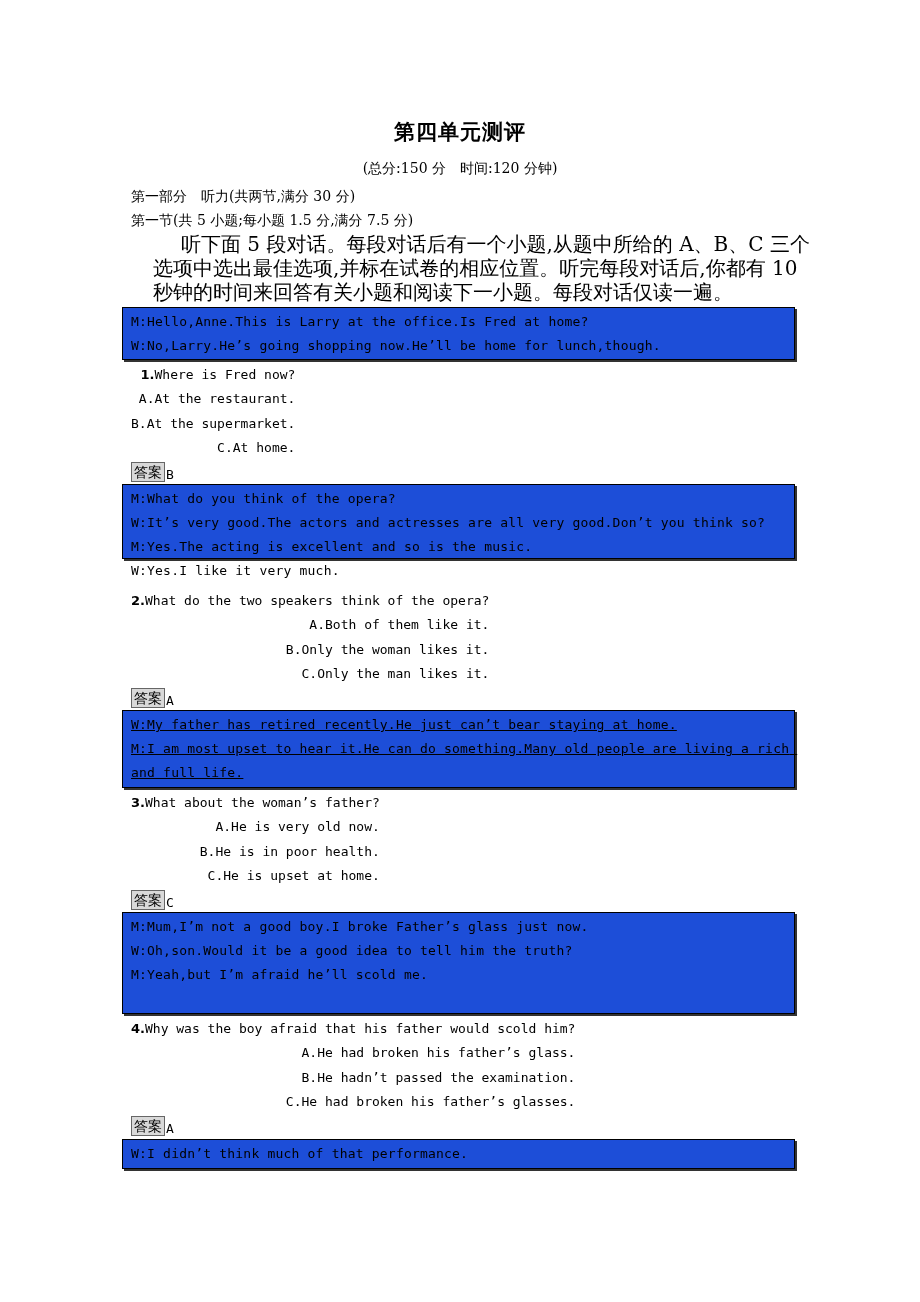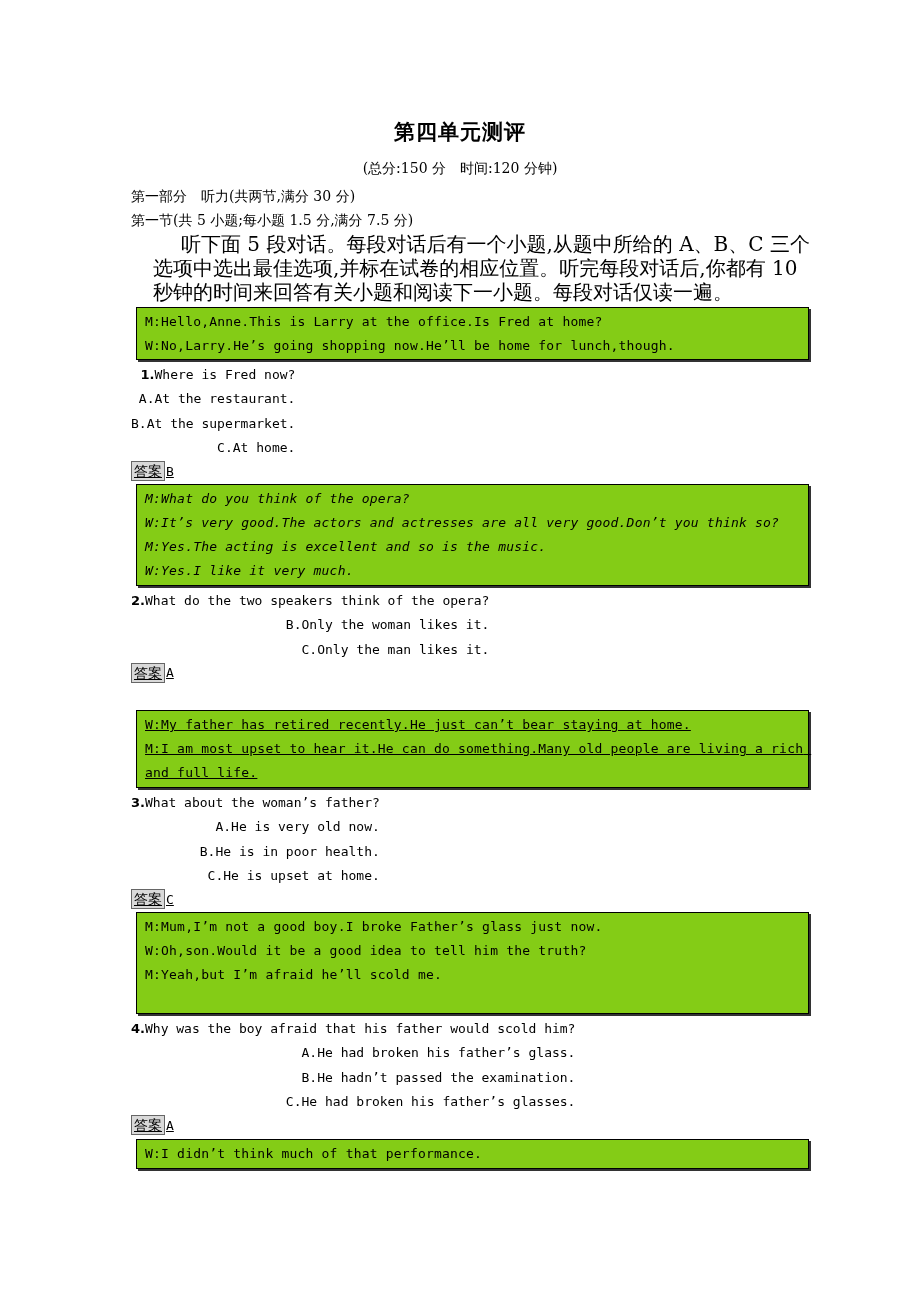--- a/index.html
+++ b/index.html
@@ -6,29 +6,29 @@
   body { width: 920px; height: 1302px; position: relative; overflow: hidden;
          font-family: "DejaVu Serif", "Liberation Serif", serif; color: #000; }
   .page { position: absolute; left: 0; top: 0; width: 920px; height: 1302px; }
   .title { position: absolute; left: 0; width: 920px; top: 118px; text-align: center;
            color: #000000; font-size: 21px; font-weight: bold; letter-spacing: 1px;
            font-family: "DejaVu Sans", "Liberation Sans", sans-serif; }
   .meta { position: absolute; left: 0; width: 920px; top: 160px; text-align: center;
           font-size: 14px; }
   .line { position: absolute; left: 131px; font-size: 14px; white-space: nowrap; line-height: 24px; }
   .para { position: absolute; left: 128px; width: 660px; font-size: 20px; line-height: 24px; text-indent: 28px; margin-left: 25px; }
-  .box { position: absolute; left: 136px; width: 673px; border: 1.5px solid #000;
-         box-shadow: 2px 2px 0 #333; background: #84cc16; padding: 2px 0 2px 8px; box-sizing: border-box; }
+  .box { position: absolute; left: 122px; width: 673px; border: 1.5px solid #000;
+         box-shadow: 2px 2px 0 #333; background: #1d4ed8; padding: 2px 0 2px 8px; box-sizing: border-box; }
   .box .dl { font-family: "DejaVu Sans Mono", "Liberation Mono", monospace; font-size: 13px;
              line-height: 24px; white-space: pre-wrap; letter-spacing: 0.2px; }
   .qblock { position: absolute; left: 131px; }
   .qblock .ql { font-family: "DejaVu Sans Mono", "Liberation Mono", monospace; font-size: 13px;
                 line-height: 24.3px; white-space: nowrap; text-align: right; }
   .qnum { font-weight: bold; font-family: "DejaVu Sans", "Liberation Sans", sans-serif; }
-  .ans { display: inline-flex; align-items: center; height: 22px; text-decoration: underline; }
+  .ans { display: inline-flex; align-items: flex-end; height: 22px; }
   .badge { display: inline-block; background: #d9d9d9; border: 1px solid #666; padding: 0 2px;
            font-size: 14px; line-height: 18px; font-family: "DejaVu Sans", "Liberation Sans", sans-serif; }
   .ansval { font-family: "DejaVu Sans Mono", "Liberation Mono", monospace; font-size: 13px; margin-left: 1px; }
 </style>
 </head>
 <body>
 
 <div class="page">
 
   <div class="title">第四单元测评</div>
@@ -46,28 +46,29 @@
     <div class="ql"><span class="qnum">1.</span><span>Where is Fred now?</span></div>
     <div class="ql">A.At the restaurant.</div>
     <div class="ql">B.At the supermarket.</div>
     <div class="ql">C.At home.</div>
     <div class="ans">
       <span class="badge">答案</span>
         <span class="ansval">B</span>
     </div>
   </div>
 
-  <div class="box" style="top:484px;height:102px;font-style:italic;">
+  <div class="box" style="top:484px;height:75px;">
     <div class="dl">M:What do you think of the opera?</div>
     <div class="dl">W:It’s very good.The actors and actresses are all very good.Don’t you think so?</div>
     <div class="dl">M:Yes.The acting is excellent and so is the music.</div>
     <div class="dl">W:Yes.I like it very much.</div>
   </div>
   <div class="qblock" style="top:589px;">
     <div class="ql"><span class="qnum">2.</span><span>What do the two speakers think of the opera?</span></div>
+    <div class="ql">A.Both of them like it.</div>
     <div class="ql">B.Only the woman likes it.</div>
     <div class="ql">C.Only the man likes it.</div>
     <div class="ans">
       <span class="badge">答案</span>
         <span class="ansval">A</span>
     </div>
   </div>
 
   <div class="box" style="top:710px;height:78px;text-decoration:underline;">
     <div class="dl">W:My father has retired recently.He just can’t bear staying at home.</div>

